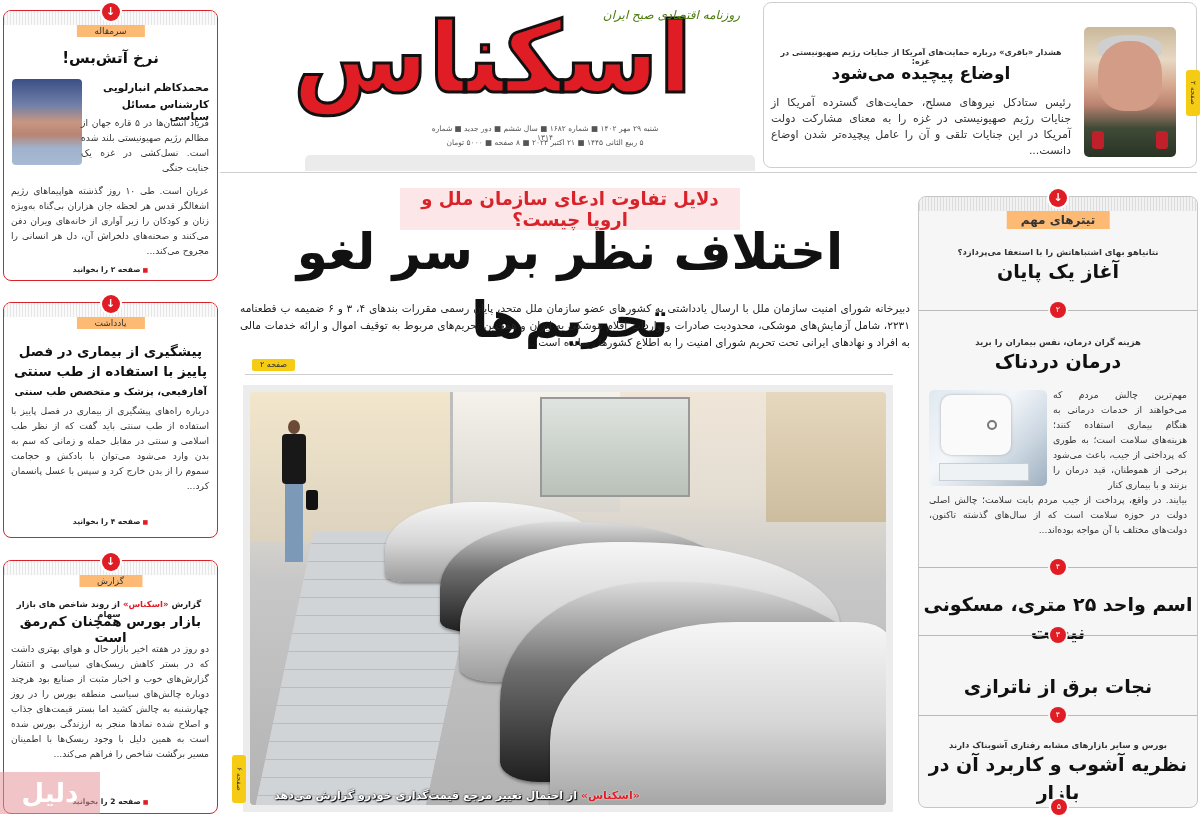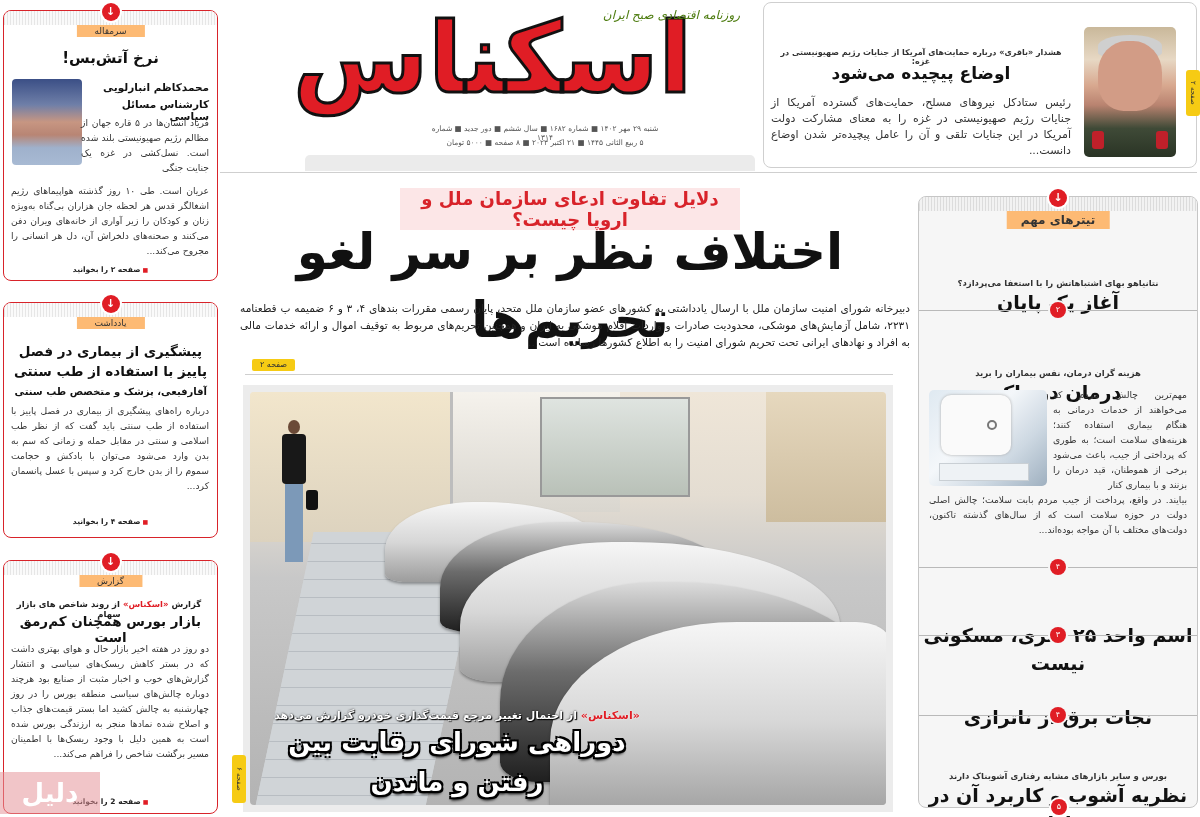--- a/index.html
+++ b/index.html
@@ -82,21 +82,21 @@
   .photo-cap { position: absolute; left: 18px; right: 240px; bottom: 10px; text-align: center; }
   .cap-kicker { font-size: 11px; font-weight: bold; color: #fff; text-shadow: 0 0 2px #000, 1px 1px 1px #000; }
   .cap-kicker .brand { color: #e01d25; text-shadow: 0 0 2px #fff; }
   .cap-head { font-size: 26px; font-weight: bold; color: #fff; line-height: 40px;
     text-shadow: 2px 2px 0 #000, -2px 2px 0 #000, 2px -2px 0 #000, -2px -2px 0 #000, 0 3px 3px #000; }
 
   
   .rbox { position: absolute; left: 918px; top: 196px; width: 280px; height: 612px; border: 1px solid #c6c6c6; border-radius: 8px; background: #f6f6f6; }
   .rbox .stripe { position: absolute; top: 0; left: 0; right: 0; height: 14px; border-radius: 7px 7px 0 0;
     background: repeating-linear-gradient(90deg, #dcdcdc 0 1px, #f2f2f2 1px 3px); }
-  .rsec { position: absolute; left: 0; right: 0; text-align: center; margin-top: 31px; }
+  .rsec { position: absolute; left: 0; right: 0; text-align: center; }
   .rsec .sub { font-size: 8.5px; color: #333; font-weight: bold; }
   .rsec .head { font-size: 19px; font-weight: bold; color: #111; line-height: 28px; }
   .rdiv { position: absolute; left: 0; right: 0; height: 1px; background: #b9b9b9; }
   .rdiv .num { position: absolute; left: 50%; top: -8px; transform: translateX(-50%); width: 16px; height: 16px; border-radius: 50%; background: #e01d25; color: #fff; font-size: 8px; text-align: center; line-height: 16px; box-shadow: 0 0 0 2px #f6f6f6; }
   .doc-photo { position: absolute; left: 150px; top: 193px; width: 118px; height: 96px; border-radius: 5px;
     background: linear-gradient(135deg, #dfe9f1 0%, #f4f7fa 40%, #cdd8e2 70%, #9fb0c0 100%); }
   .doc-photo .coat { position: absolute; left: 12px; top: 5px; width: 70px; height: 60px; background: #fafafa; border-radius: 10px; box-shadow: 0 0 3px #aaa; }
   .doc-photo .paper { position: absolute; left: 10px; bottom: 5px; width: 90px; height: 18px; background: #eef2f5; border: 1px solid #c9cfd4; }
   .doc-photo .steth { position: absolute; left: 58px; top: 30px; width: 10px; height: 10px; border-radius: 50%; border: 2px solid #777; }
   .r-body { position: absolute; font-size: 9.2px; line-height: 15px; color: #333; text-align: justify; }
@@ -191,21 +191,20 @@
     <div class="car dark" style="left:190px;top:130px;width:300px;height:110px;"></div>
     <div class="car" style="left:210px;top:150px;width:380px;height:140px;"></div>
     <div class="car dark" style="left:250px;top:190px;width:390px;height:200px;"></div>
     <div class="car" style="left:300px;top:230px;width:340px;height:200px;border-radius:55% 10% 10% 10% / 60% 10% 10% 10%;"></div>
   </div>
   <div class="photo-cap">
     <div class="cap-kicker">
       <span class="brand">«اسکناس»</span>
       <span>از احتمال تغییر مرجع قیمت‌گذاری خودرو گزارش می‌دهد</span>
     </div>
-    <div class="cap-head">دوراهی شورای رقابت بین رفتن و ماندن</div>
   </div>
 </div>
 <div class="side-tab" style="left:232px;top:755px;height:48px;">صفحه ۶</div>
 
 <div class="rbox">
   <div class="stripe"></div>
   <div class="pin" style="box-shadow:0 0 0 2px #fff;">↓</div>
   <div class="tag" style="top:14px;font-size:12px;font-weight:bold;padding:2px 14px;">تیترهای مهم</div>
 
   <div class="rsec" style="top:50px;">

